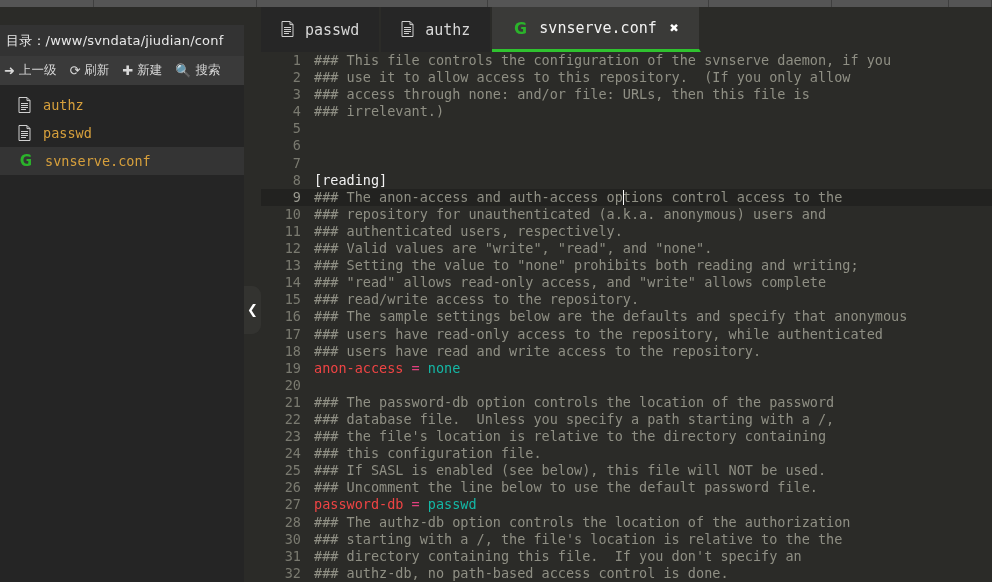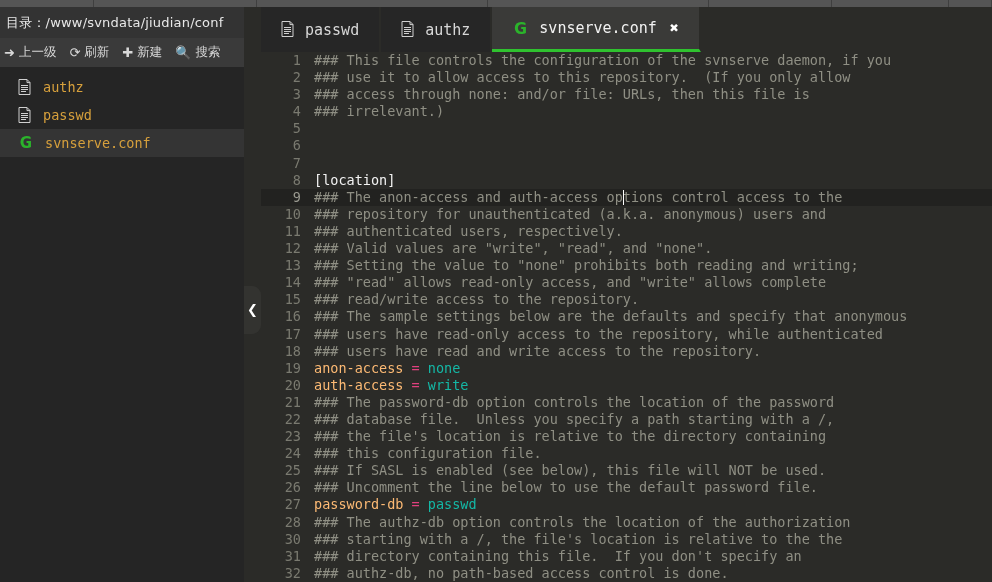--- a/index.html
+++ b/index.html
@@ -33,21 +33,21 @@
   }
   .top-strip .seg {
     height: 7px;
     border-right: 1px solid #3f3f3f;
     box-sizing: border-box;
   }
 
   
   .sidebar {
     position: absolute;
-    top: 7px; left: 0;
+    top: 25px; left: 0;
     width: 244px;
     height: 413px;
     background: #ec4899;
   }
   .sidebar-path {
     height: 31px;
     background: #333333;
     color: #e8e8e8;
     font-size: 13px;
     line-height: 31px;
@@ -204,21 +204,21 @@
     box-sizing: border-box;
     color: #7a7a70;
     background: transparent;
     position: relative;
   }
   .code-line.active .gutter { color: #9a9a90; }
   .code {
     padding-left: 9px;
     color: #8f8f84;
   }
-  .code .tok-key { color: #fdba74; text-align: center; }
+  .code .tok-key { color: #ef4444; text-align: center; }
   .code .tok-eq  { color: #e0407e; }
   .code .tok-val { color: #14b8a6; }
   .code .tok-section { color: #f2f2f2; }
   .cursor {
     position: absolute;
     top: 1px;
     width: 1.5px;
     height: 15px;
     background: #ffffff;
   }
@@ -341,33 +341,33 @@
     </div>
 
   <div class="editor" id="editor">
       <div class="code-line"><div class="gutter">1</div><div class="code">### This file controls the configuration of the svnserve daemon, if you</div></div>
       <div class="code-line"><div class="gutter">2</div><div class="code">### use it to allow access to this repository.  (If you only allow</div></div>
       <div class="code-line"><div class="gutter">3</div><div class="code">### access through none: and/or file: URLs, then this file is</div></div>
       <div class="code-line"><div class="gutter">4</div><div class="code">### irrelevant.)</div></div>
       <div class="code-line"><div class="gutter">5</div><div class="code"></div></div>
       <div class="code-line"><div class="gutter">6</div></div>
       <div class="code-line"><div class="gutter">7</div><div class="code"></div></div>
-      <div class="code-line"><div class="gutter">8</div><div class="code"><span class="tok-section">[location]</span></div></div>
+      <div class="code-line"><div class="gutter">8</div><div class="code"><span class="tok-section">[reading]</span></div></div>
       <div class="code-line active"><div class="gutter">9</div><div class="code">### The anon-access and auth-access options control access to the</div><div class="cursor" style="left: 361.94px;"></div></div>
       <div class="code-line"><div class="gutter">10</div><div class="code">### repository for unauthenticated (a.k.a. anonymous) users and</div></div>
       <div class="code-line"><div class="gutter">11</div><div class="code">### authenticated users, respectively.</div></div>
       <div class="code-line"><div class="gutter">12</div><div class="code">### Valid values are "write", "read", and "none".</div></div>
       <div class="code-line"><div class="gutter">13</div><div class="code">### Setting the value to "none" prohibits both reading and writing;</div></div>
       <div class="code-line"><div class="gutter">14</div><div class="code">### "read" allows read-only access, and "write" allows complete</div></div>
       <div class="code-line"><div class="gutter">15</div><div class="code">### read/write access to the repository.</div></div>
       <div class="code-line"><div class="gutter">16</div><div class="code">### The sample settings below are the defaults and specify that anonymous</div></div>
       <div class="code-line"><div class="gutter">17</div><div class="code">### users have read-only access to the repository, while authenticated</div></div>
       <div class="code-line"><div class="gutter">18</div><div class="code">### users have read and write access to the repository.</div></div>
       <div class="code-line"><div class="gutter">19</div><div class="code"><span class="tok-key">anon-access</span><span class="tok-eq"> = </span><span class="tok-val">none</span></div></div>
-      <div class="code-line"><div class="gutter">20</div><div class="code"><span class="tok-key">auth-access</span><span class="tok-eq"> = </span><span class="tok-val">write</span></div></div>
+      <div class="code-line"><div class="gutter">20</div></div>
       <div class="code-line"><div class="gutter">21</div><div class="code">### The password-db option controls the location of the password</div></div>
       <div class="code-line"><div class="gutter">22</div><div class="code">### database file.  Unless you specify a path starting with a /,</div></div>
       <div class="code-line"><div class="gutter">23</div><div class="code">### the file's location is relative to the directory containing</div></div>
       <div class="code-line"><div class="gutter">24</div><div class="code">### this configuration file.</div></div>
       <div class="code-line"><div class="gutter">25</div><div class="code">### If SASL is enabled (see below), this file will NOT be used.</div></div>
       <div class="code-line"><div class="gutter">26</div><div class="code">### Uncomment the line below to use the default password file.</div></div>
       <div class="code-line"><div class="gutter">27</div><div class="code"><span class="tok-key">password-db</span><span class="tok-eq"> = </span><span class="tok-val">passwd</span></div></div>
       <div class="code-line"><div class="gutter">28</div><div class="code">### The authz-db option controls the location of the authorization</div></div>
       <div class="code-line"><div class="gutter">30</div><div class="code">### starting with a /, the file's location is relative to the the</div></div>
       <div class="code-line"><div class="gutter">31</div><div class="code">### directory containing this file.  If you don't specify an</div></div>

